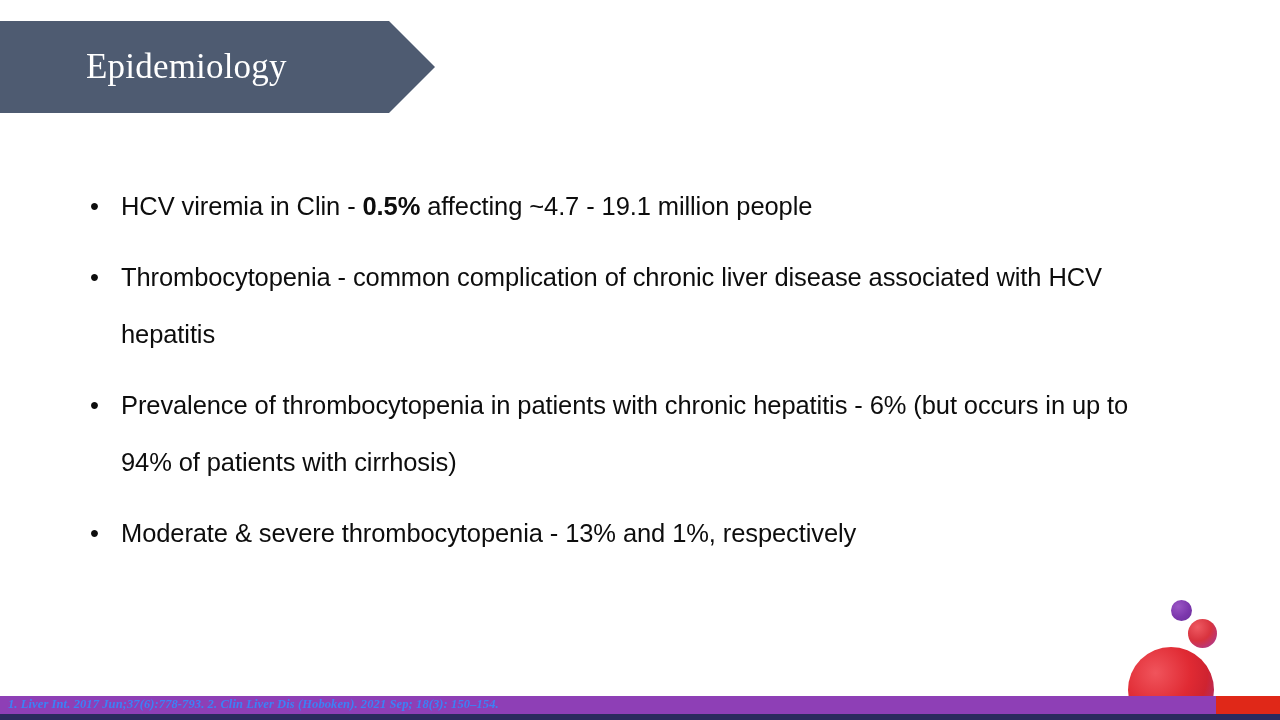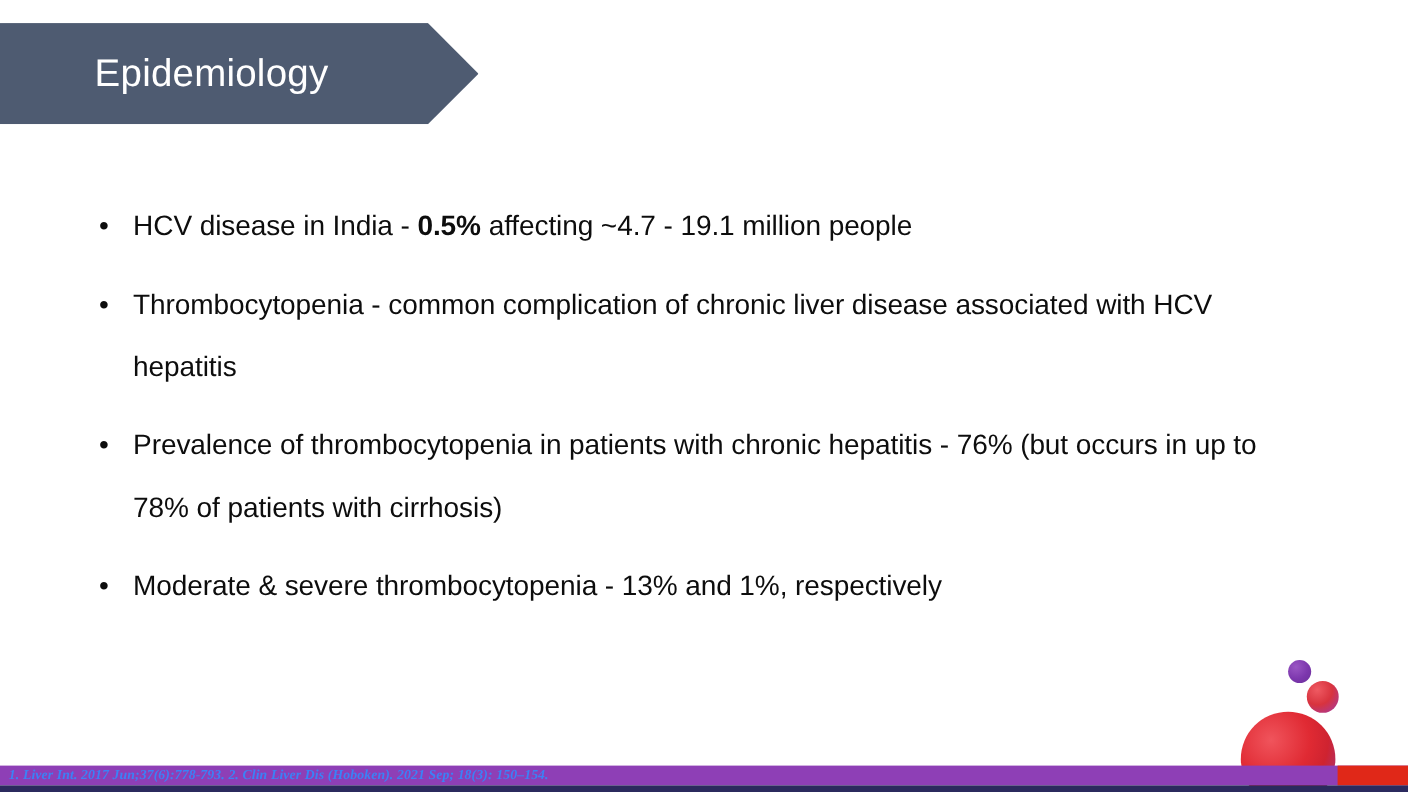--- a/index.html
+++ b/index.html
@@ -38,21 +38,21 @@
     left: 86px;
     top: 21px;
     width: 320px;
     height: 92px;
     display: flex;
     align-items: center;
     color: #ffffff;
     font-size: 35px;
     font-weight: 400;
     letter-spacing: 0.2px;
-    font-family: Liberation Sans, sans-serif;
+    font-family: Liberation Serif, serif;
     white-space: nowrap;
   }
 
   
   .body-list {
     position: absolute;
     left: 90px;
     top: 178px;
     width: 1070px;
   }
@@ -163,31 +163,31 @@
 
 <div class="slide">
 
   <div class="title-banner"></div>
   <div class="title-text">Epidemiology</div>
 
   <div class="body-list">
 
     <div class="bullet-row">
       <span class="bullet-dot">•</span>
-      <span class="bullet-text"><span>HCV disease in India - </span><b>0.5%</b><span> affecting ~4.7 - 19.1 million people</span></span>
+      <span class="bullet-text"><span>HCV viremia in Clin - </span><b>0.5%</b><span> affecting ~4.7 - 19.1 million people</span></span>
     </div>
 
     <div class="bullet-row">
       <span class="bullet-dot">•</span>
       <span class="bullet-text">Thrombocytopenia - common complication of chronic liver disease associated with HCV hepatitis</span>
     </div>
 
     <div class="bullet-row">
       <span class="bullet-dot">•</span>
-      <span class="bullet-text">Prevalence of thrombocytopenia in patients with chronic hepatitis - 76% (but occurs in up to 78% of patients with cirrhosis)</span>
+      <span class="bullet-text">Prevalence of thrombocytopenia in patients with chronic hepatitis - 6% (but occurs in up to 94% of patients with cirrhosis)</span>
     </div>
 
     <div class="bullet-row">
       <span class="bullet-dot">•</span>
       <span class="bullet-text">Moderate &amp; severe thrombocytopenia - 13% and 1%, respectively</span>
     </div>
 
   </div>
 
   <div class="bubbles">

